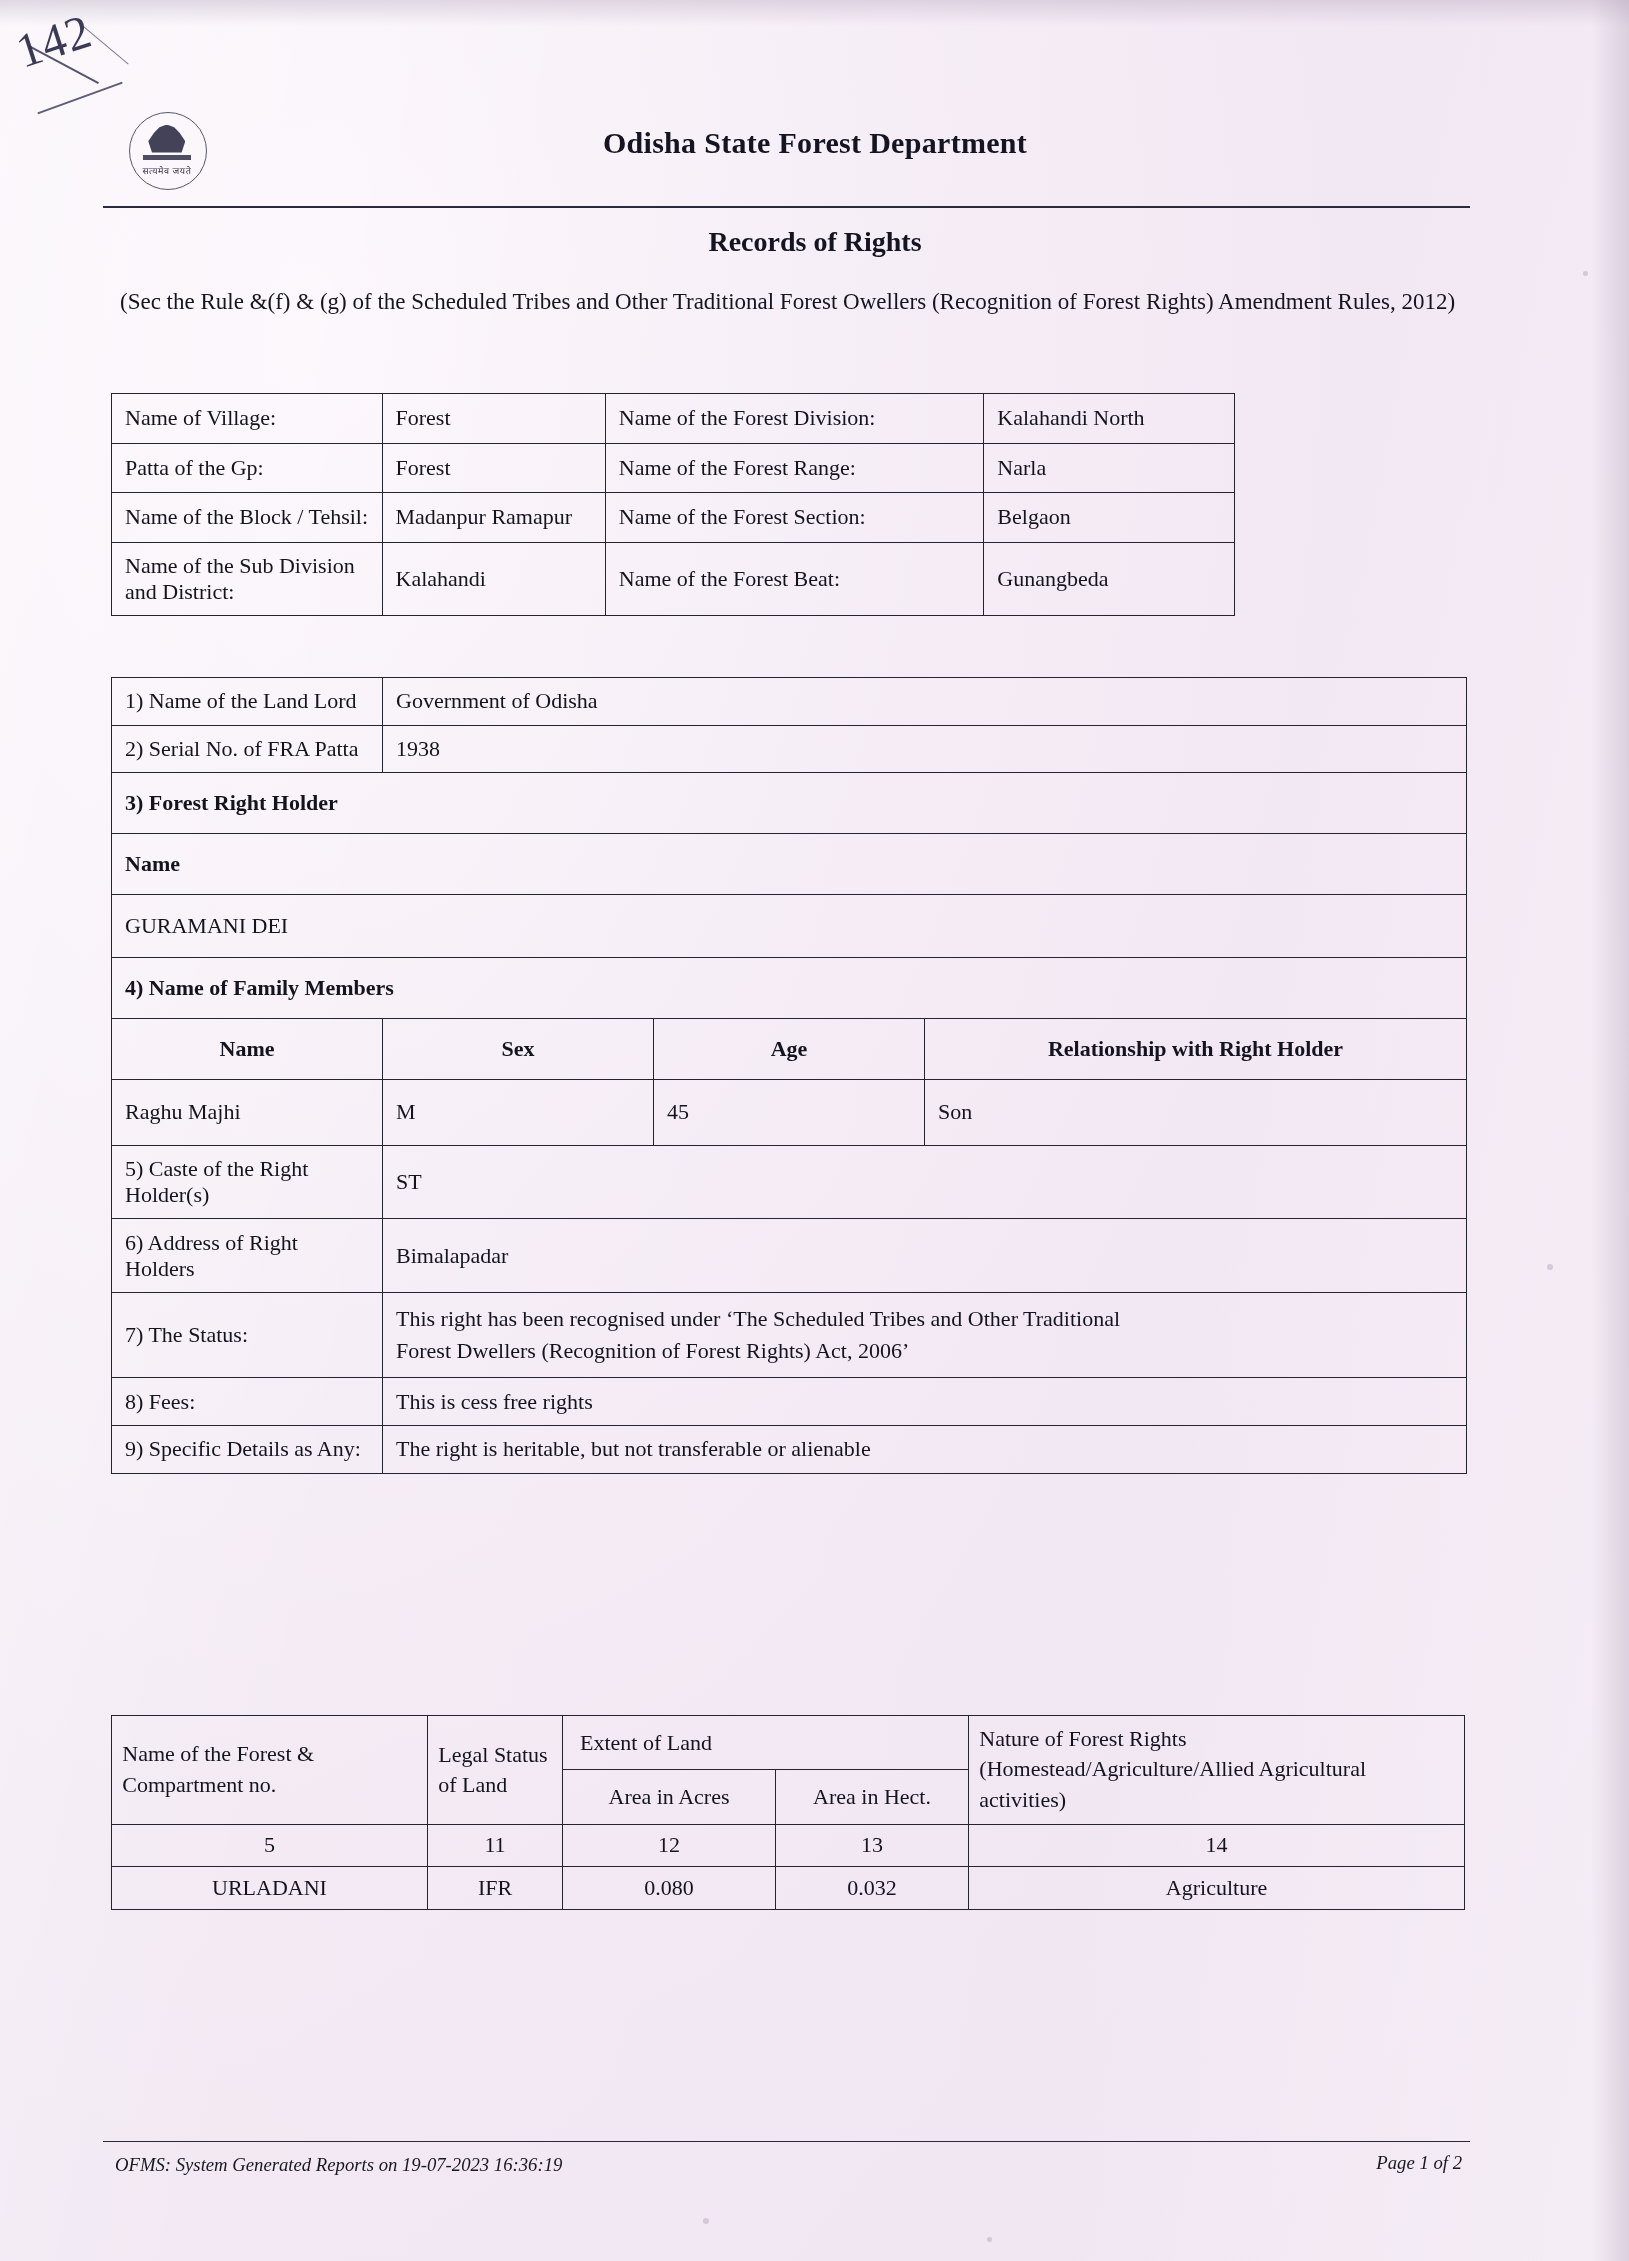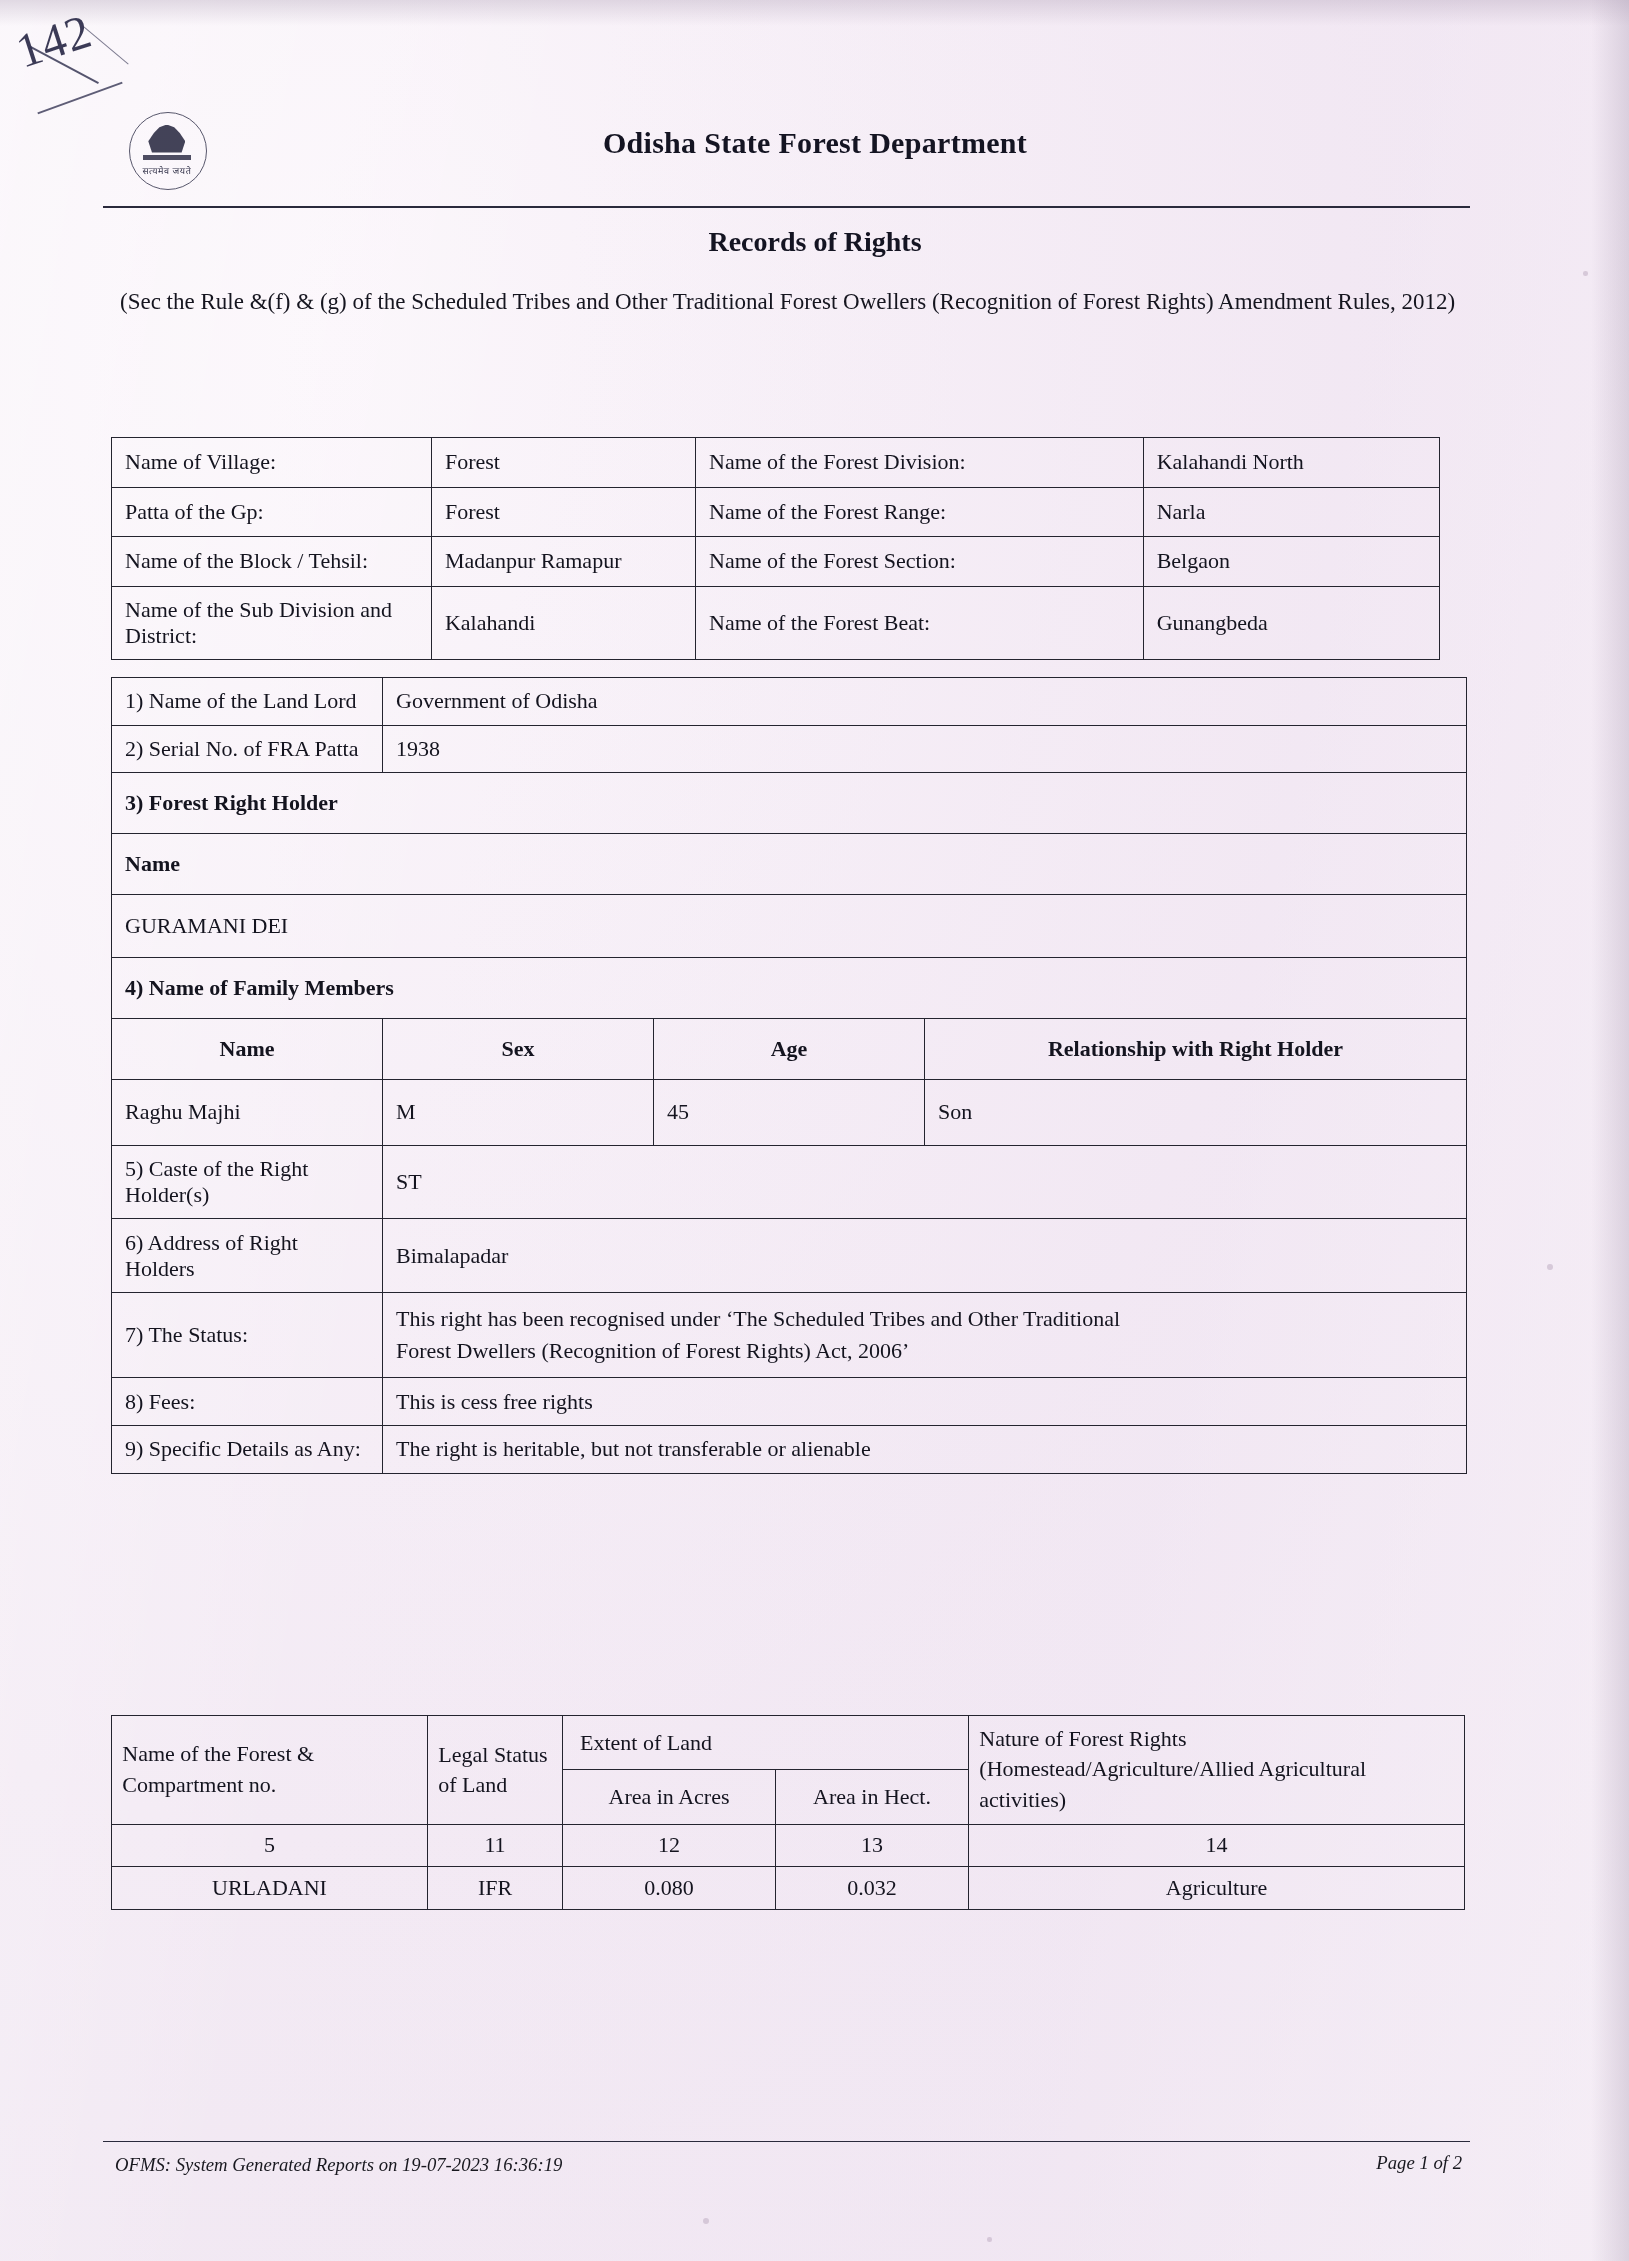--- a/index.html
+++ b/index.html
@@ -180,21 +180,21 @@
     border: 1.3px solid #24242f;
     padding: 10.3px 13px;
     vertical-align: middle;
     font-weight: normal;
     text-align: left;
   }
   .tbl .bold { font-weight: bold; }
   .tbl .ctr { text-align: center; }
 
   
-  #tbl-village { left: 111px; top: 393px; width: 1329px; margin-top: 44px; }
+  #tbl-village { left: 111px; top: 393px; width: 1124px; }
   #tbl-village td { height: 28px; }
 
   
   #tbl-holder { left: 111px; top: 677px; width: 1354px; }
 
   
   .fm-head td {
     text-align: center;
     font-weight: bold;
     font-size: 22px;

